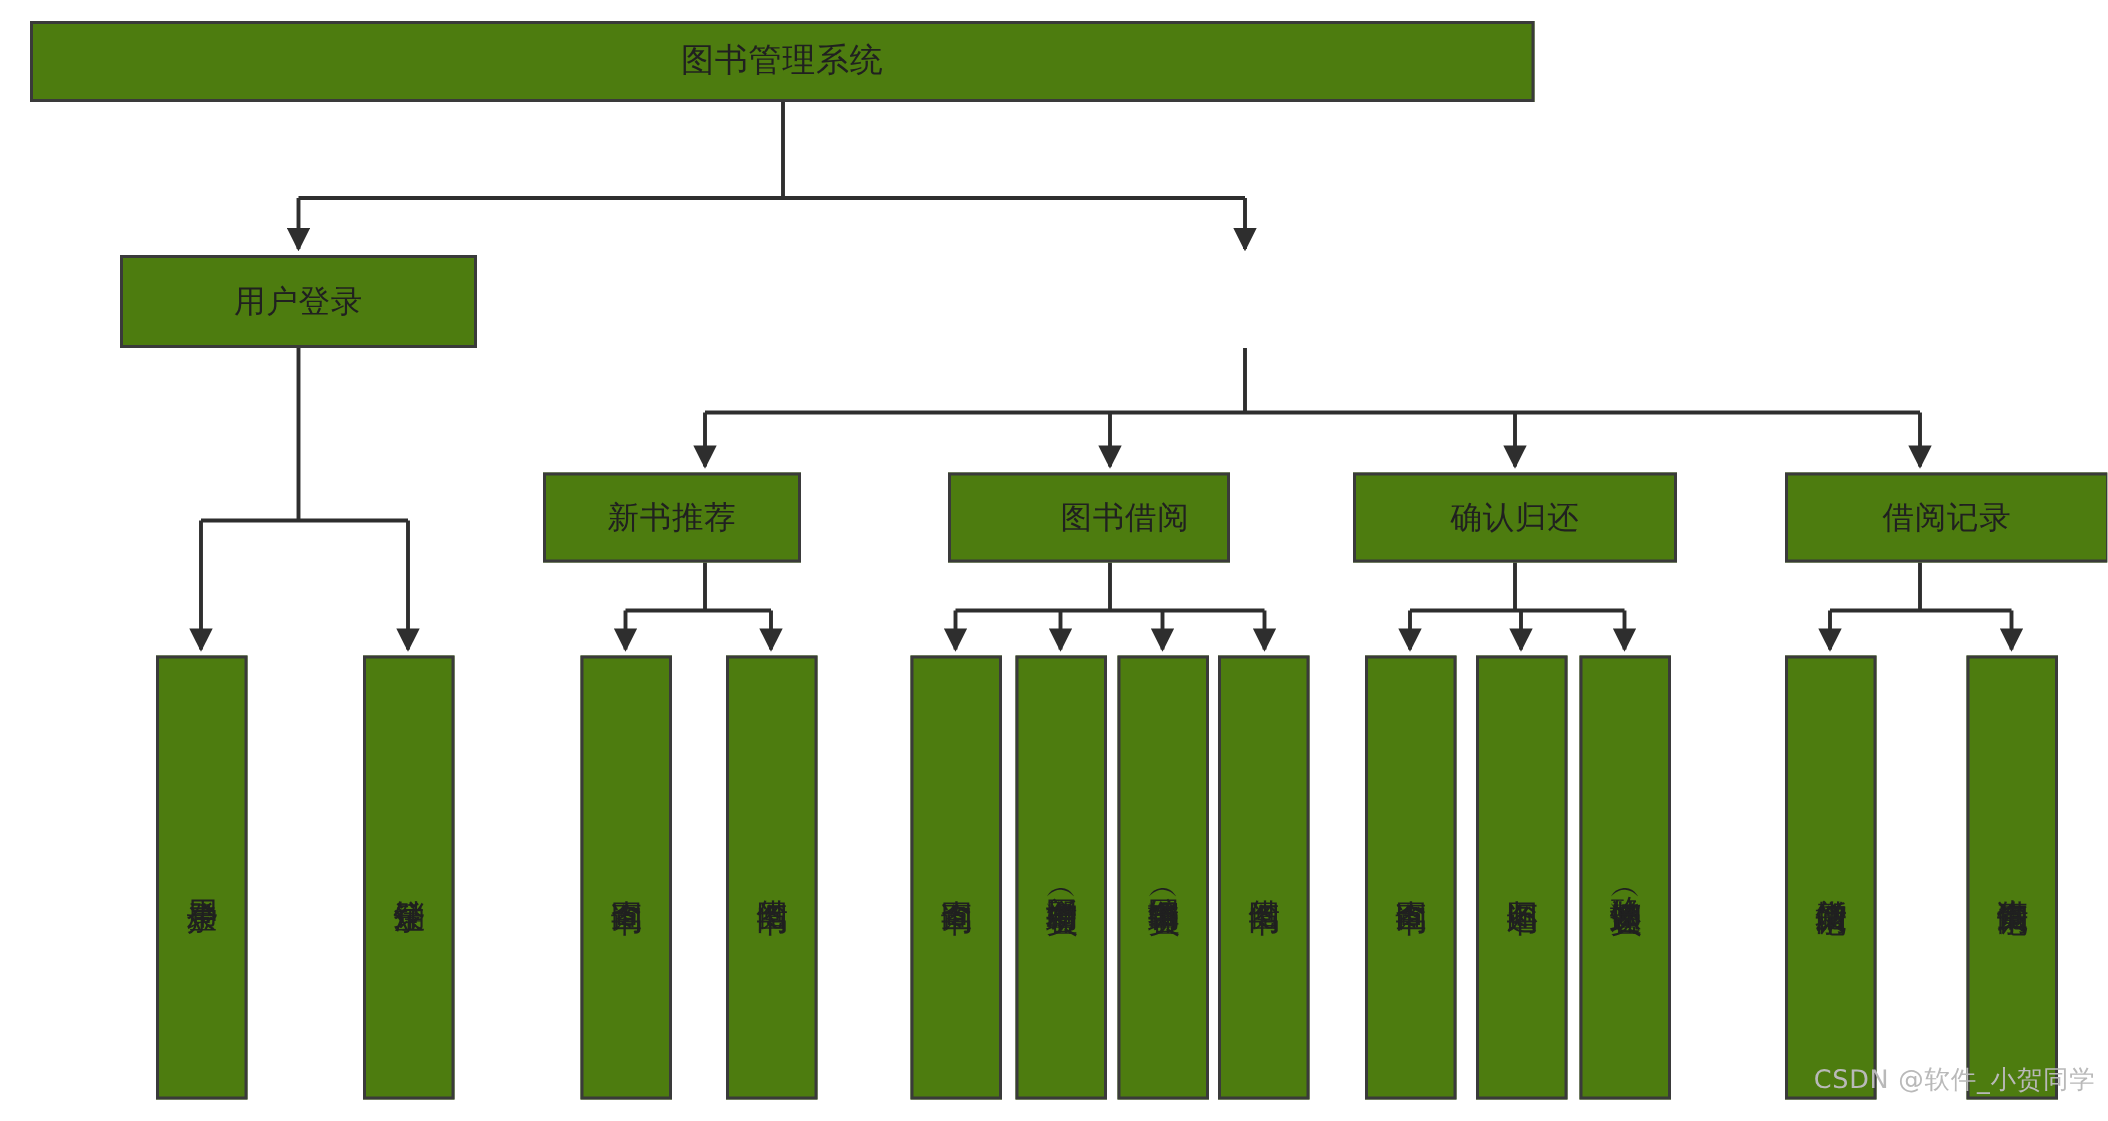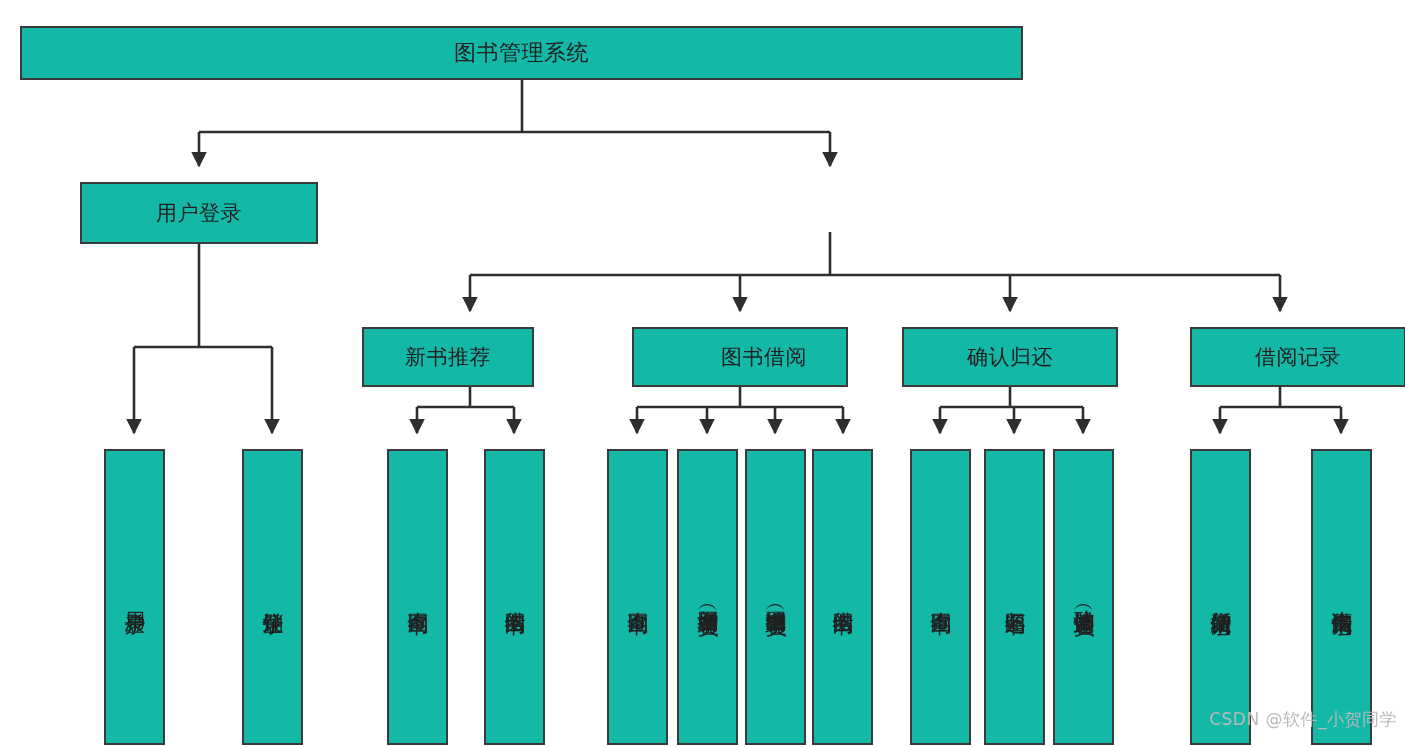--- a/index.html
+++ b/index.html
@@ -21,27 +21,26 @@
     position: absolute;
     left: 0;
     top: 0;
     width: 1405px;
     height: 747px;
     pointer-events: none;
   }
   .node {
     position: absolute;
     box-sizing: border-box;
-    background: #14b8a6;
+    background: #4d7c0f;
     border: 2px solid #3a3a3a;
     display: flex;
     align-items: center;
     justify-content: center;
     color: #202020;
-    margin-top: 12px;
   }
   .node .lbl {
     display: block;
     text-align: center;
     white-space: nowrap;
     line-height: 1.0;
   }
   
   .node.horiz .lbl {
     font-size: 21px;
@@ -136,21 +135,21 @@
     <span class="lbl">图书管理系统</span>
   </div>
 
   <div class="node horiz" style="left:80px; top:170px; width:238px; height:62px;">
     <span class="lbl">用户登录</span>
   </div>
 
   <div class="node horiz" style="left:362px; top:315px; width:172px; height:60px;">
     <span class="lbl">新书推荐</span>
   </div>
-  <div class="node horiz" style="left:632px; top:315px; width:216px; height:60px;padding-left:48px;">
+  <div class="node horiz" style="left:632px; top:315px; width:188px; height:60px;padding-left:48px;">
     <span class="lbl">图书借阅</span>
   </div>
   <div class="node horiz" style="left:902px; top:315px; width:216px; height:60px;">
     <span class="lbl">确认归还</span>
   </div>
   <div class="node horiz" style="left:1190px; top:315px; width:216px; height:60px;justify-content:center;">
     <span class="lbl">借阅记录</span>
   </div>
 
   <div class="node vert" style="left:104px; top:437px; width:61px; height:296px;">

